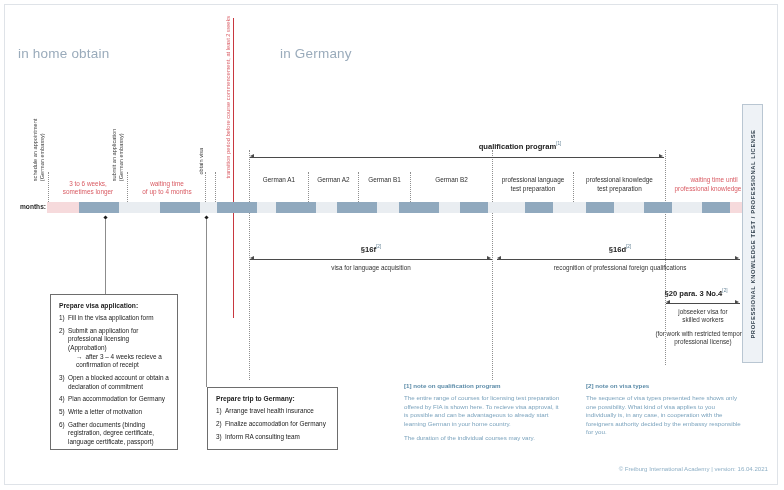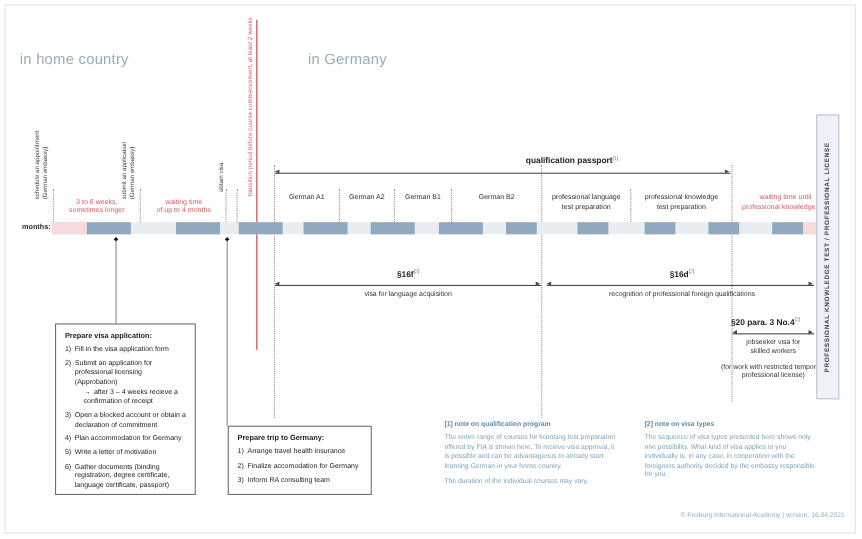--- a/index.html
+++ b/index.html
@@ -123,21 +123,21 @@
     letter-spacing:.6px;color:#33424f;
   }
 </style>
 </head>
 <body>
 
 <div id="stage">
 
   <div class="outer-frame"></div>
 
-  <div class="hdr hdr-home">in home country</div>
+  <div class="hdr hdr-home">in home obtain</div>
   <div class="hdr hdr-germany">in Germany</div>
 
   <div class="vline" style="left:48px;  top:172px; height:34px;"></div>
   <div class="vline" style="left:127px; top:172px; height:34px;"></div>
   <div class="vline" style="left:205px; top:172px; height:34px;"></div>
   <div class="vline" style="left:215px; top:172px; height:34px;"></div>
   <div class="vline red" style="left:233px; top:18px; height:300px;"></div>
 
   <div class="vline" style="left:249px; top:150px; height:230px;"></div>
   <div class="vline" style="left:308px; top:172px; height:34px;"></div>
@@ -190,21 +190,21 @@
   <div class="coursebox" style="left:574px; width:91px;">
     <span>professional knowledge</span><br>
     <span>test preparation</span>
   </div>
   <div class="coursebox red" style="left:666px; width:96px;">
     <span>waiting time until</span><br>
     <span>professional knowledge test</span>
   </div>
 
   <div class="spanlabel" style="left:380px; top:141px; width:280px;">
-    <span>qualification passport</span><sup>[1]</sup>
+    <span>qualification program</span><sup>[1]</sup>
   </div>
   <div class="span" style="left:250px; top:157px; width:414px;"></div>
   <div class="arrowL" style="left:250px; top:154.4px;"></div>
   <div class="arrowR" style="left:659.4px; top:154.4px;"></div>
 
   <div class="months-label">months:</div>
   <div class="track">
     <div class="seg pink" style="left:0px;   width:32px;"></div>
     <div class="seg blue" style="left:32px;  width:40px;"></div>
     <div class="seg blue" style="left:113px; width:40px;"></div>

